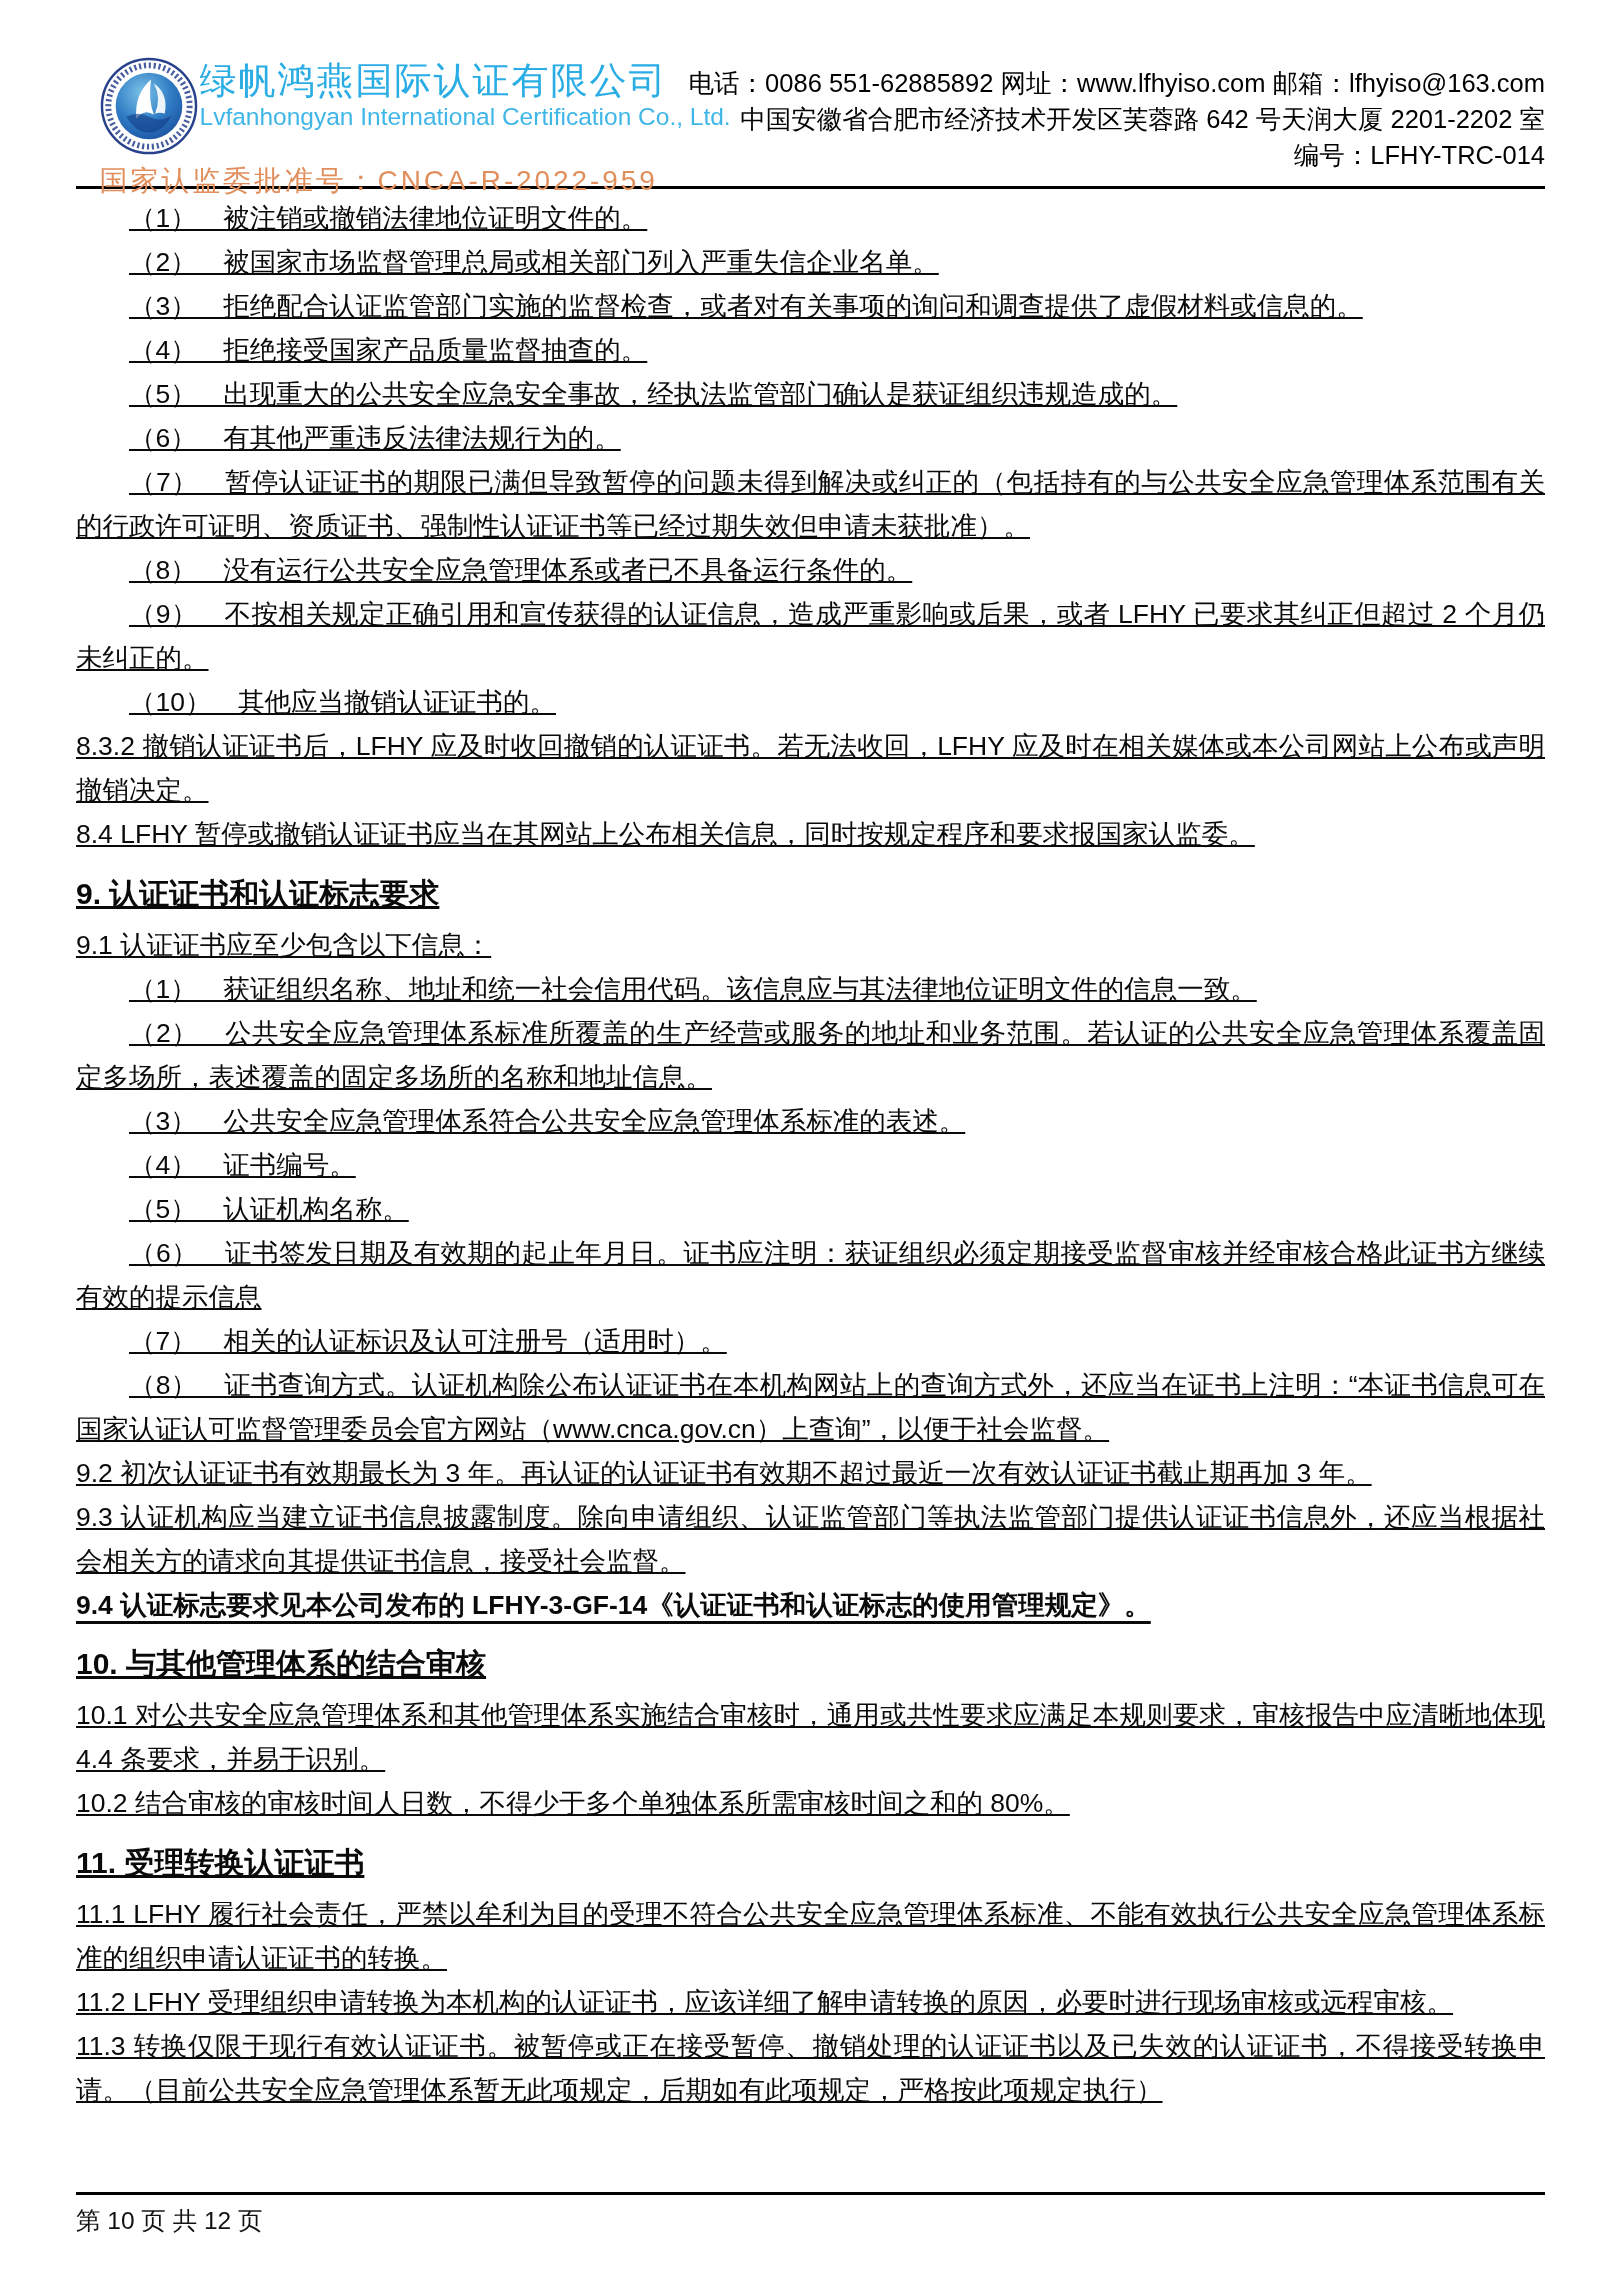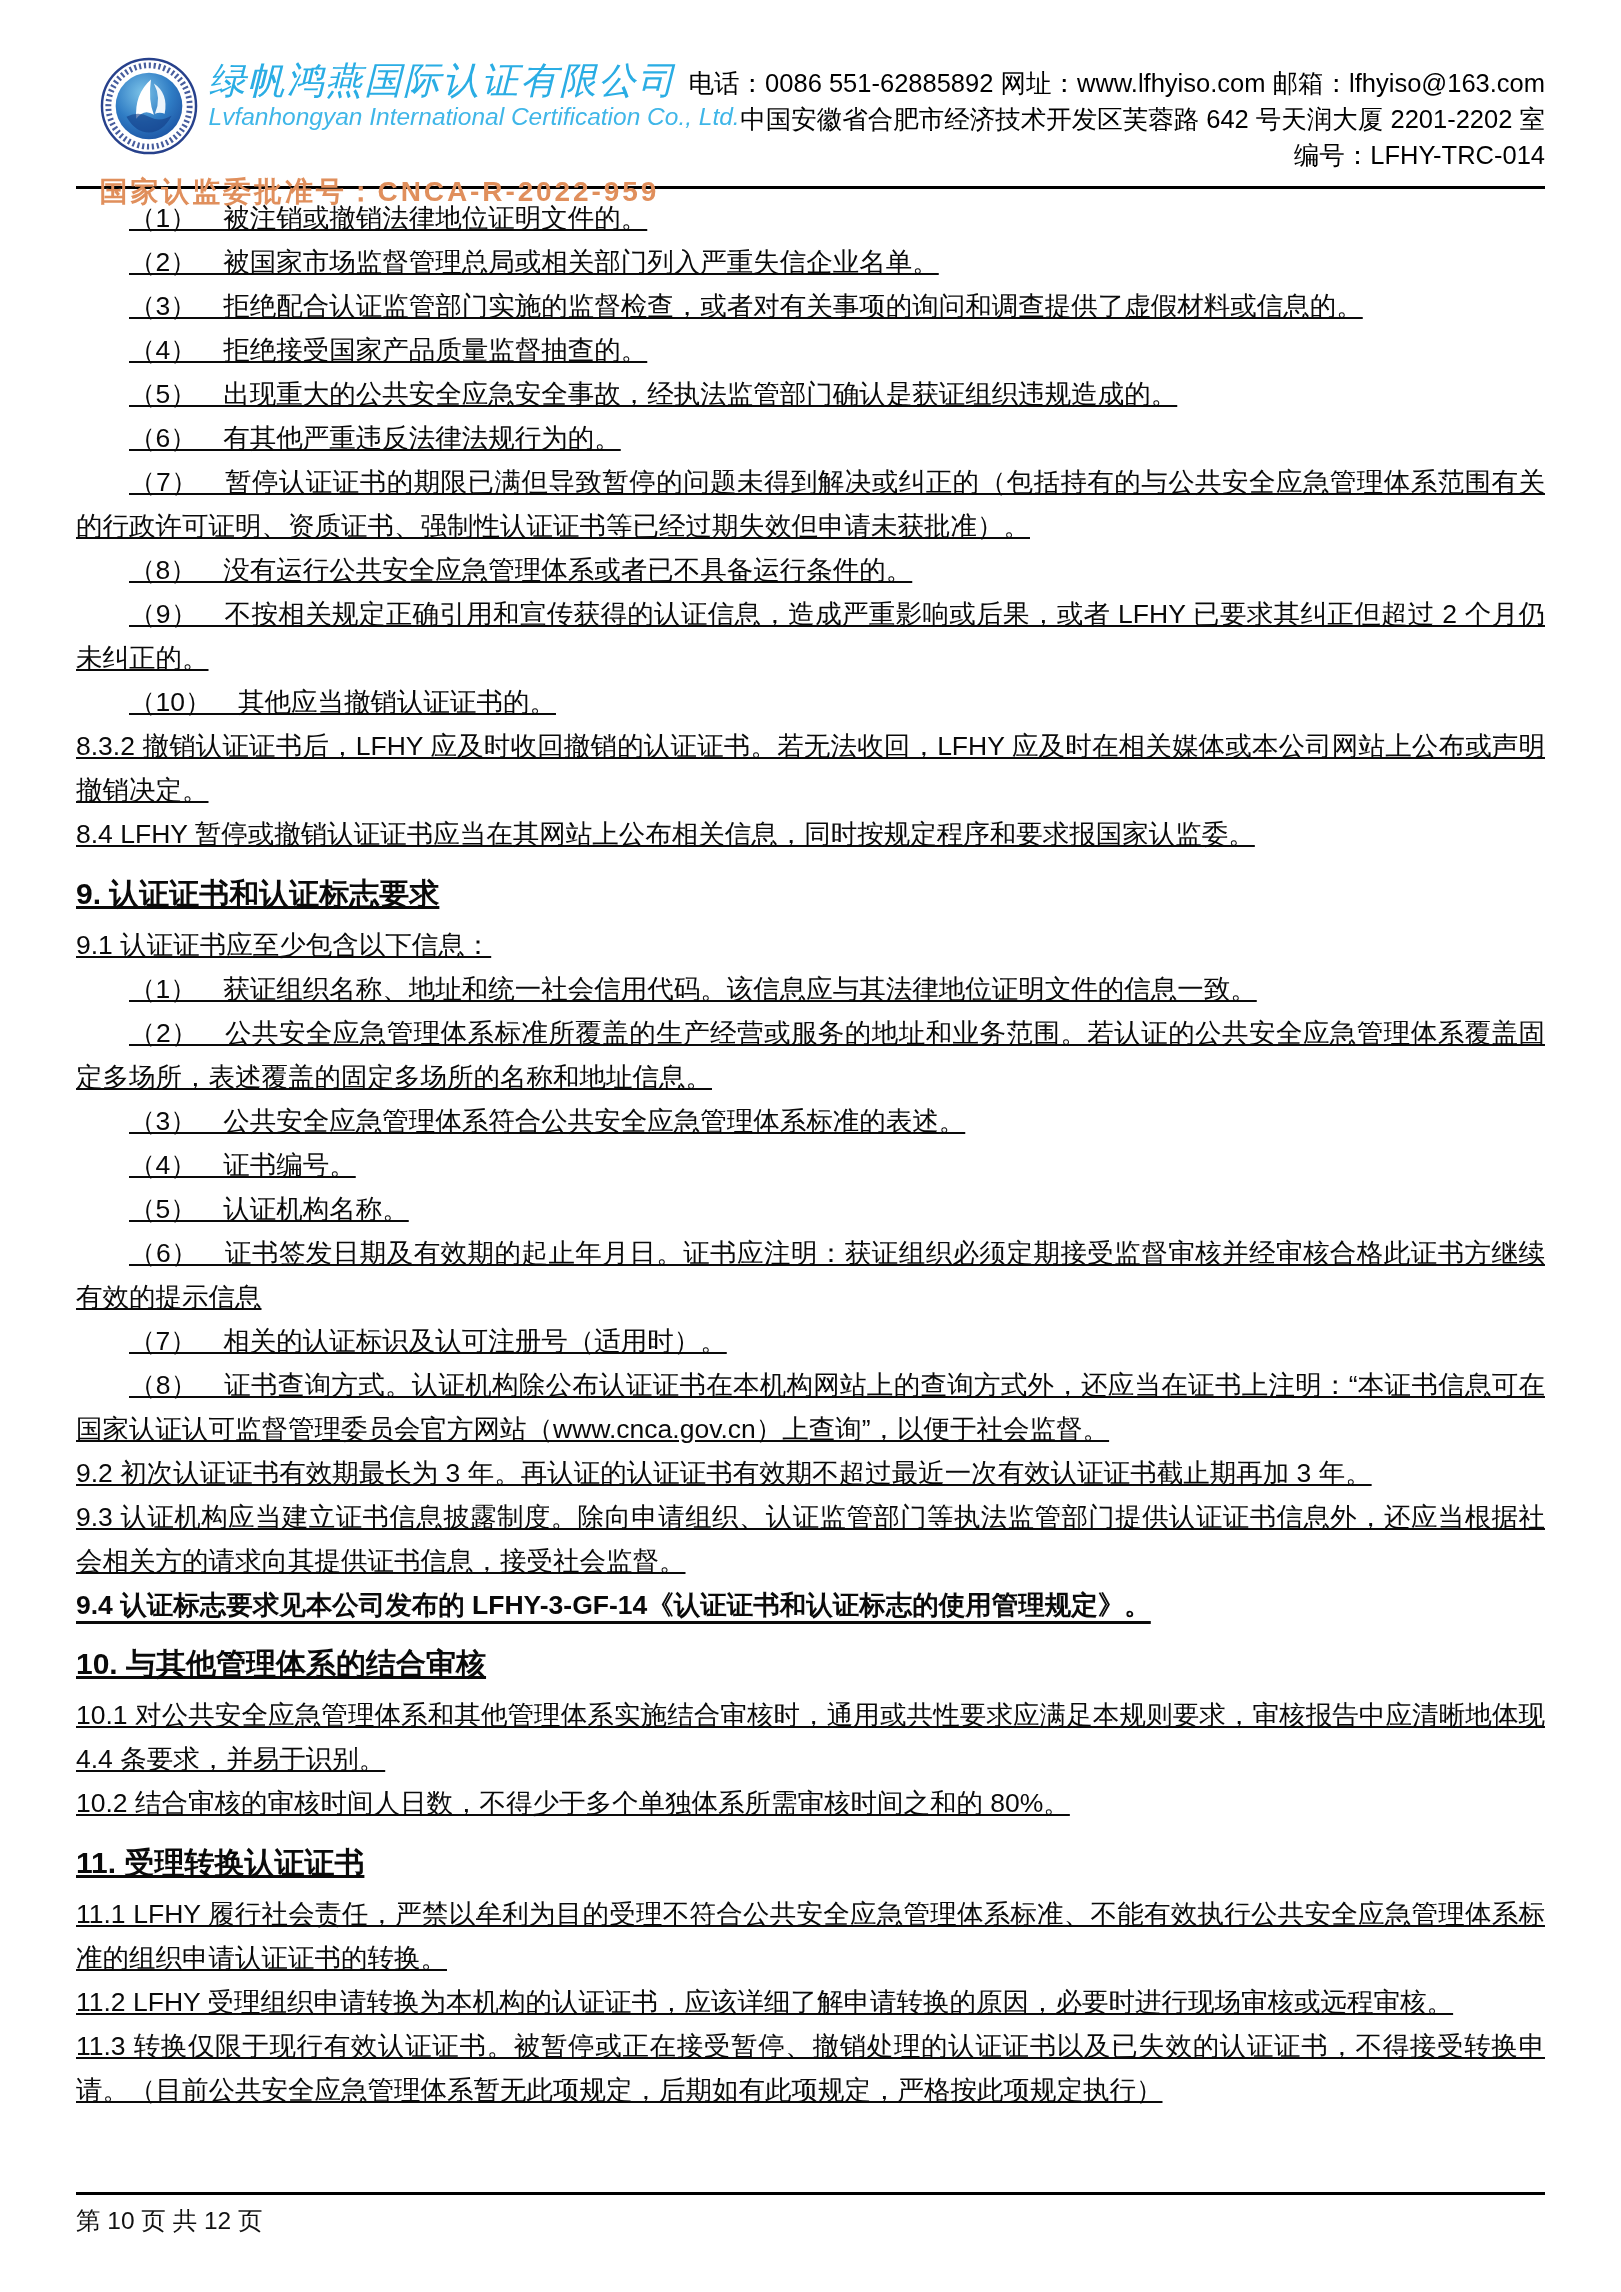--- a/index.html
+++ b/index.html
@@ -20,38 +20,38 @@
     top: 0; left: 76px; right: 76px;
     height: 189px;
     border-bottom: 3.9px solid #000;
   }
   .header-left {
     position: absolute;
     left: 23.5px; top: 57px;
   }
   .brand-row { display: flex; align-items: flex-start; }
   .logo { width: 98px; height: 98px; flex: 0 0 auto; }
-  .brand-text { margin-left: 11px; padding-top: 2px; font-style: italic; }
+  .brand-text { margin-left: 2px; padding-top: 2px; }
   .company-cn {
     font-size: 37px;
     letter-spacing: 2px;
     line-height: 43px;
     color: #2aade4;
     white-space: nowrap;
   }
   .company-en {
     font-size: 24.5px;
     line-height: 29px;
     color: #3fb6e8;
     white-space: nowrap;
   }
   .approval {
-    margin-top: 18px;
+    margin-top: 7px;
     font-size: 28px;
-    font-weight: bold;
+    font-weight: normal;
     letter-spacing: 2.9px;
     color: #e08f5c;
     white-space: nowrap;
   }
   .header-right {
     position: absolute;
     right: 0; top: 65px;
     text-align: right;
     font-size: 25.5px;
     line-height: 36px;

